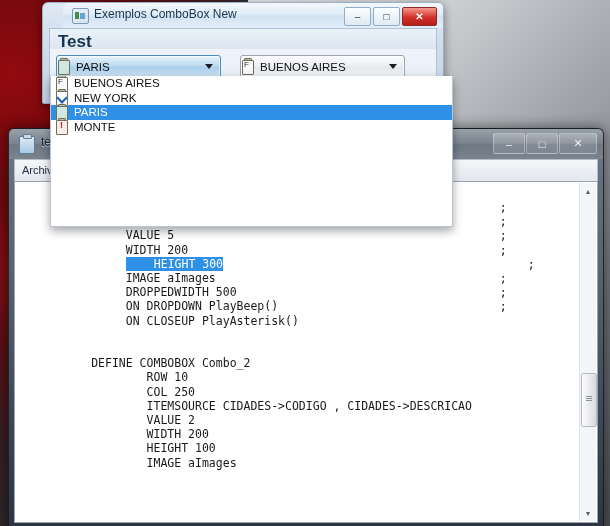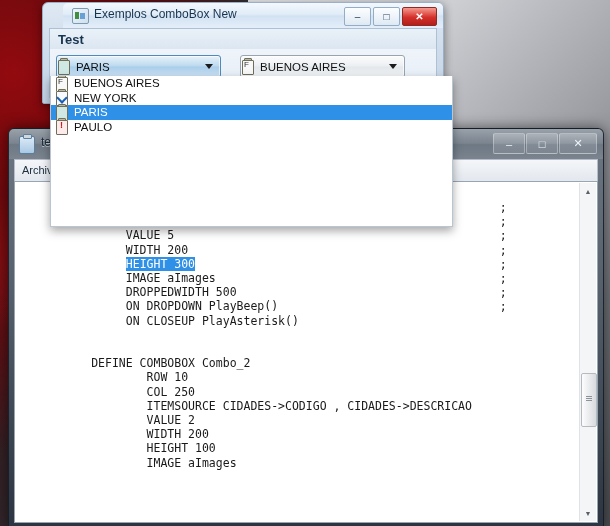--- a/index.html
+++ b/index.html
@@ -44,21 +44,21 @@
   .win-btns.dark .wb.close{width:36px;}
   #editor-menubar{position:absolute;left:5px;top:30px;right:5px;height:22px;
     background:linear-gradient(180deg,#f4f6f9,#e2e7ee);border:1px solid #b4bdc9;border-bottom:none;}
   #editor-menubar .mi{font-size:11px;color:#20303f;padding:4px 7px;display:inline-block;}
   #editor-body{position:absolute;left:5px;top:52px;right:5px;bottom:6px;
     background:#ffffff;border:1px solid #9aa5b2;overflow:hidden;}
   #code{position:absolute;left:0;top:0;right:17px;bottom:0;padding:18px 0 0 0;
     font-family:"DejaVu Sans Mono","Liberation Mono",monospace;
     font-size:11.5px;line-height:14.2px;color:#1a1a1a;white-space:pre;}
   #code .ln{padding-left:0;}
-  .sel{background:#2f90e8;color:#ffffff;}
+  .sel{background:#2f90e8;color:#ffffff;padding-left:28px;}
   #editor-scroll{position:absolute;right:1px;top:1px;bottom:1px;width:16px;
     background:#f4f5f7;border-left:1px solid #dfe2e6;}
   .sb-arrow{position:absolute;left:0;width:16px;height:16px;display:flex;align-items:center;justify-content:center;
     font-size:7px;color:#5a6066;}
   #sb-up{top:0;}
   #sb-down{bottom:0;}
   #sb-thumb{position:absolute;left:1px;width:14px;top:190px;height:52px;
     background:linear-gradient(90deg,#fdfdfe,#d7dade);border:1px solid #b6bac0;border-radius:2px;}
   #sb-thumb:after{content:"";position:absolute;left:4px;top:22px;width:6px;height:5px;
     background:repeating-linear-gradient(180deg,#8d9298 0 1px,transparent 1px 2px);}
@@ -79,21 +79,21 @@
   #combo-title{position:absolute;left:31px;top:4px;font-size:12px;color:#17344f;white-space:nowrap;}
   .win-btns.light .wb{width:25px;height:17px;margin-left:2px;
     background:linear-gradient(180deg,#fcfeff,#dfe9f3);
     border:1px solid #93adc6;border-radius:2px;
     display:flex;align-items:center;justify-content:center;font-size:10px;color:#2b4057;}
   .win-btns.light .wb.close{width:33px;
     background:linear-gradient(180deg,#f59a8f,#d4302a 55%,#b21f1b);
     border:1px solid #8f2a22;color:#fff;font-weight:bold;}
   #combo-menubar{position:absolute;left:6px;top:25px;right:6px;height:21px;
     background:linear-gradient(180deg,#eaf1f8,#dbe6f1);border:1px solid #aec1d4;}
-  #combo-menubar .mi{font-size:13px;color:#17344f;padding:3px 8px;display:inline-block;font-weight:bold;}
+  #combo-menubar .mi{font-size:17px;color:#17344f;padding:3px 8px;display:inline-block;font-weight:bold;}
   #combo-client{position:absolute;left:6px;top:46px;right:6px;bottom:5px;
     background:linear-gradient(180deg,#eff4fa,#e3ecf5);border:1px solid #aec1d4;border-top:none;}
   
   .combo{position:absolute;height:21px;border-radius:3px;display:flex;align-items:center;}
   #combo-1{left:6px;top:6px;width:163px;
     background:linear-gradient(180deg,#e8f3fb,#bcd9ef 48%,#a9cde9 52%,#cfe6f7);
     border:1px solid #4f89bd;box-shadow:inset 0 0 0 1px rgba(255,255,255,.6);}
   #combo-2{left:190px;top:6px;width:163px;
     background:linear-gradient(180deg,#fbfcfd,#eceff2 48%,#e3e7eb 52%,#f4f6f8);
     border:1px solid #9aa4ae;box-shadow:inset 0 0 0 1px rgba(255,255,255,.7);}
@@ -214,15 +214,15 @@
         <span class="clip"></span>
         <span class="pad"></span>
       </span>
       <span class="lbl">PARIS</span>
     </div>
     <div class="dd-item">
       <span class="ic ic-i">
         <span class="clip"></span>
         <span class="pad"></span>
       </span>
-      <span class="lbl">PAULO</span>
+      <span class="lbl">MONTE</span>
     </div>
   </div>
 
 </body></html>

